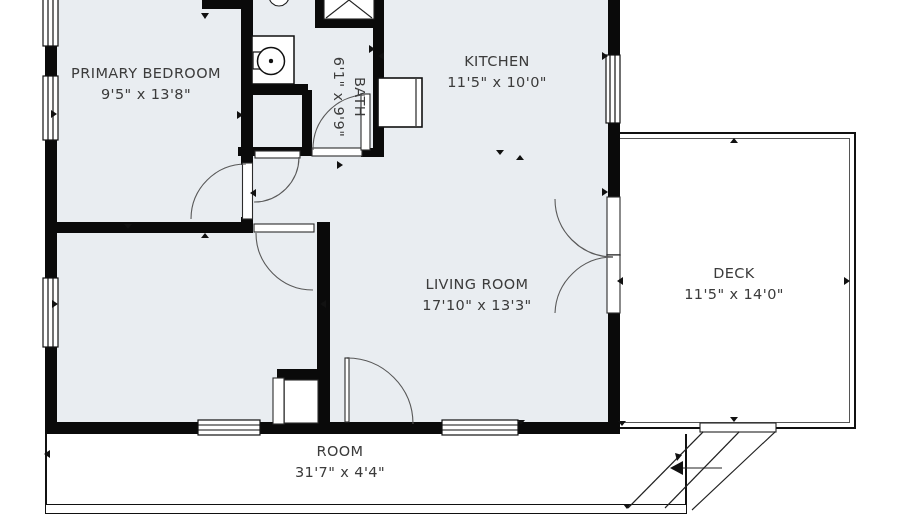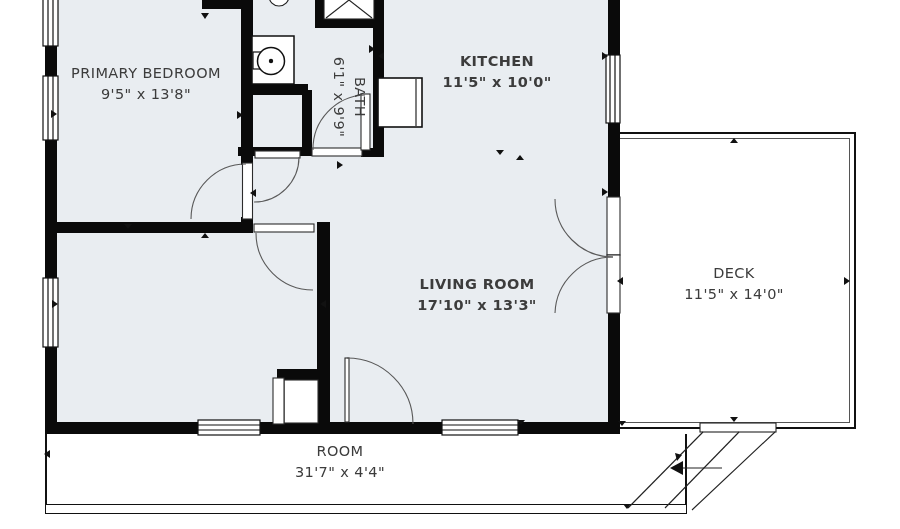--- a/index.html
+++ b/index.html
@@ -164,26 +164,26 @@
   <div class="room-label" style="left:146px;top:84px;">
     <div>PRIMARY BEDROOM</div>
     <div>9'5" x 13'8"</div>
   </div>
 
   <div class="room-label rot" style="left:349px;top:97px;">
     <div>BATH</div>
     <div>6'1" x 9'9"</div>
   </div>
 
-  <div class="room-label" style="left:497px;top:72px;font-weight:bold;">
+  <div class="room-label" style="left:497px;top:72px;">
     <div>KITCHEN</div>
     <div>11'5" x 10'0"</div>
   </div>
 
-  <div class="room-label" style="left:477px;top:295px;font-weight:bold;">
+  <div class="room-label" style="left:477px;top:295px;">
     <div>LIVING ROOM</div>
     <div>17'10" x 13'3"</div>
   </div>
 
 
   <div class="room-label" style="left:734px;top:284px;">
     <div>DECK</div>
     <div>11'5" x 14'0"</div>
   </div>
 

